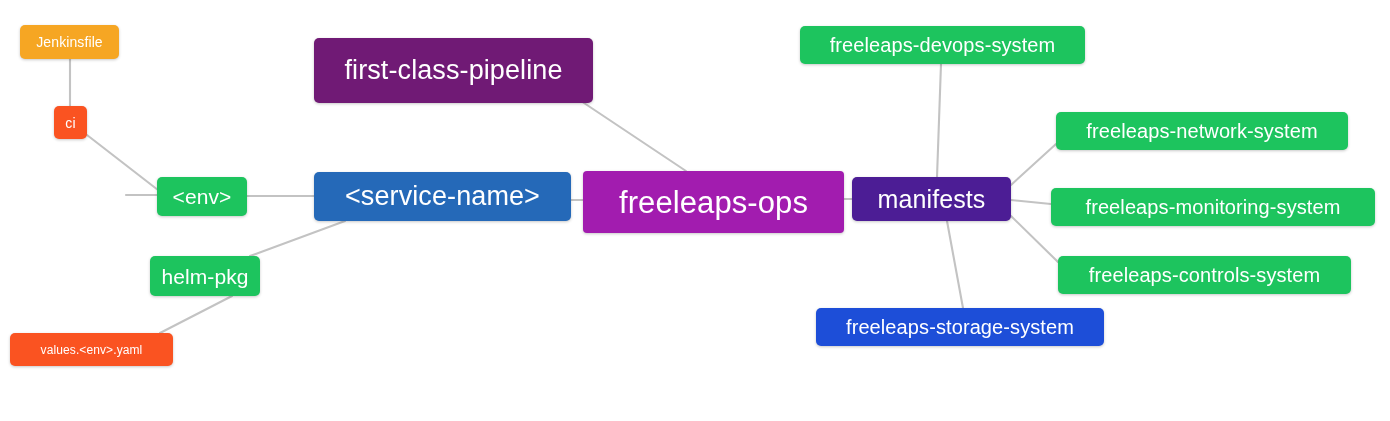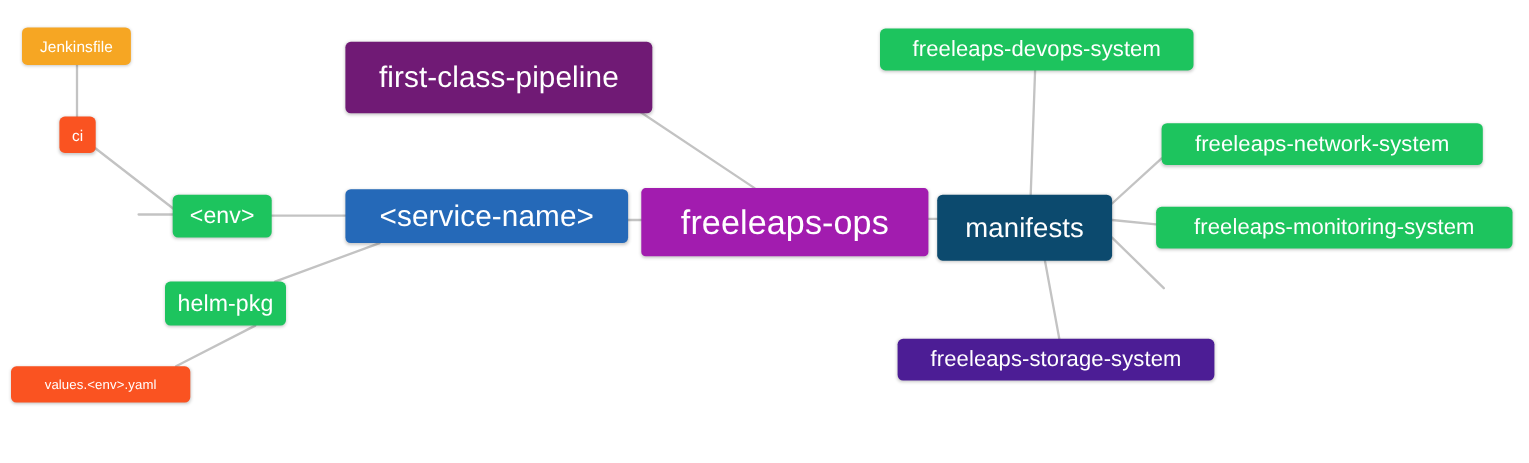--- a/index.html
+++ b/index.html
@@ -46,26 +46,26 @@
   }
   .n-jenkinsfile { left: 20px;  top: 25px;  width: 99px;  height: 34px; font-size: 14px; background: #F6A623; }
   .n-ci          { left: 54px;  top: 106px; width: 33px;  height: 33px; font-size: 14px; background: #FA5321; }
   .n-argoapp     { left: 33px;  top: 178px; width: 93px;  height: 33px; font-size: 16px; background: #FA5321; }
   .n-values      { left: 10px;  top: 333px; width: 163px; height: 33px; font-size: 12px; background: #FA5321; }
   .n-env         { left: 157px; top: 177px; width: 90px;  height: 39px; font-size: 21px; background: #1DC45E; }
   .n-helmpkg     { left: 150px; top: 256px; width: 110px; height: 40px; font-size: 21px; background: #1DC45E; }
   .n-pipeline    { left: 314px; top: 38px;  width: 279px; height: 65px; font-size: 27px; background: #701a75; text-align: center; }
   .n-service     { left: 314px; top: 172px; width: 257px; height: 49px; font-size: 27px; background: #2569B8; }
   .n-root        { left: 583px; top: 171px; width: 261px; height: 62px; font-size: 31px; background: #a21caf; }
-  .n-manifests   { left: 852px; top: 177px; width: 159px; height: 60px; font-size: 25px; background: #0c4a6e; }
+  .n-manifests   { left: 852px; top: 177px; width: 159px; height: 44px; font-size: 25px; background: #4c1d95; }
   .n-devops      { left: 800px; top: 26px;  width: 285px; height: 38px; font-size: 20px; background: #1DC45E; }
   .n-network     { left: 1056px;top: 112px; width: 292px; height: 38px; font-size: 20px; background: #1DC45E; }
   .n-monitoring  { left: 1051px;top: 188px; width: 324px; height: 38px; font-size: 20px; background: #1DC45E; }
   .n-controls    { left: 1058px;top: 256px; width: 293px; height: 38px; font-size: 20px; background: #1DC45E; }
-  .n-storage     { left: 816px; top: 308px; width: 288px; height: 38px; font-size: 20px; background: #4c1d95; }
+  .n-storage     { left: 816px; top: 308px; width: 288px; height: 38px; font-size: 20px; background: #1d4ed8; }
 </style>
 </head>
 <body>
 
 <div id="mindmap">
 
   <svg id="edge-layer" viewBox="0 0 1390 421" width="1390" height="421" xmlns="http://www.w3.org/2000/svg">
     <g fill="none" stroke="#C3C3C3" stroke-width="2.1" stroke-linecap="round">
       <path d="M 70,59 L 70,106"></path>
       <path d="M 87,135 L 158,190"></path>
@@ -102,16 +102,17 @@
   <div class="node root n-root">freeleaps-ops</div>
 
   <div class="node n-manifests">manifests</div>
 
   <div class="node n-devops">freeleaps-devops-system</div>
 
   <div class="node n-network">freeleaps-network-system</div>
 
   <div class="node n-monitoring">freeleaps-monitoring-system</div>
 
+  <div class="node n-controls">freeleaps-controls-system</div>
 
   <div class="node n-storage">freeleaps-storage-system</div>
 
 </div>
 
 </body></html>

